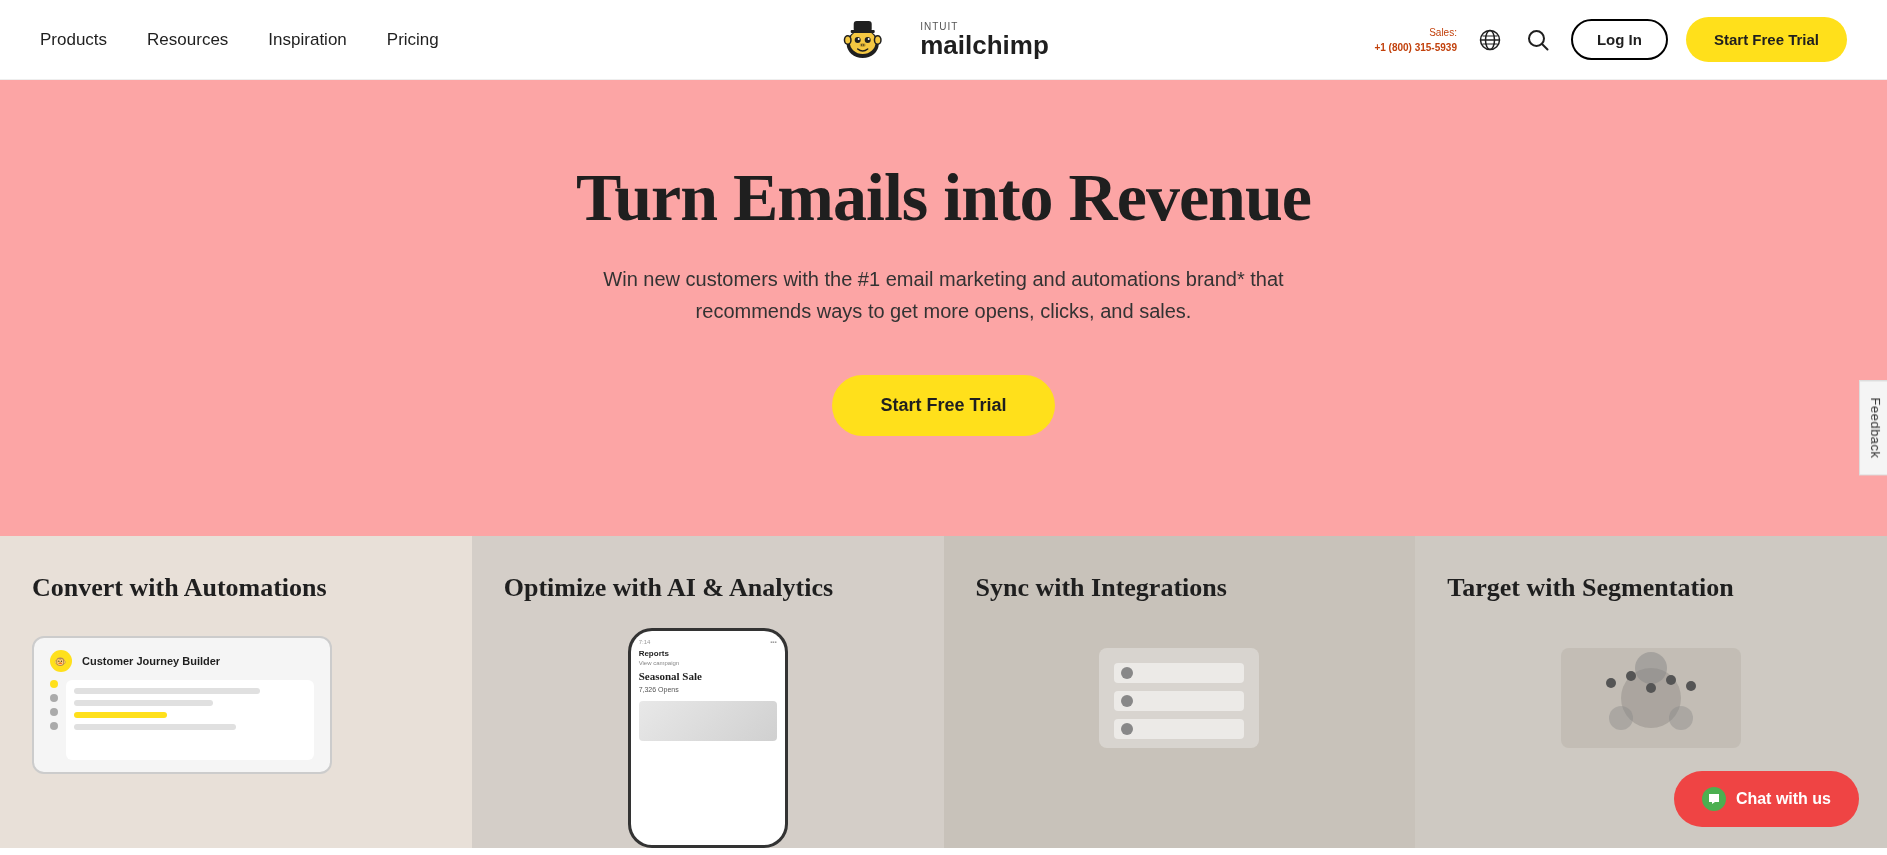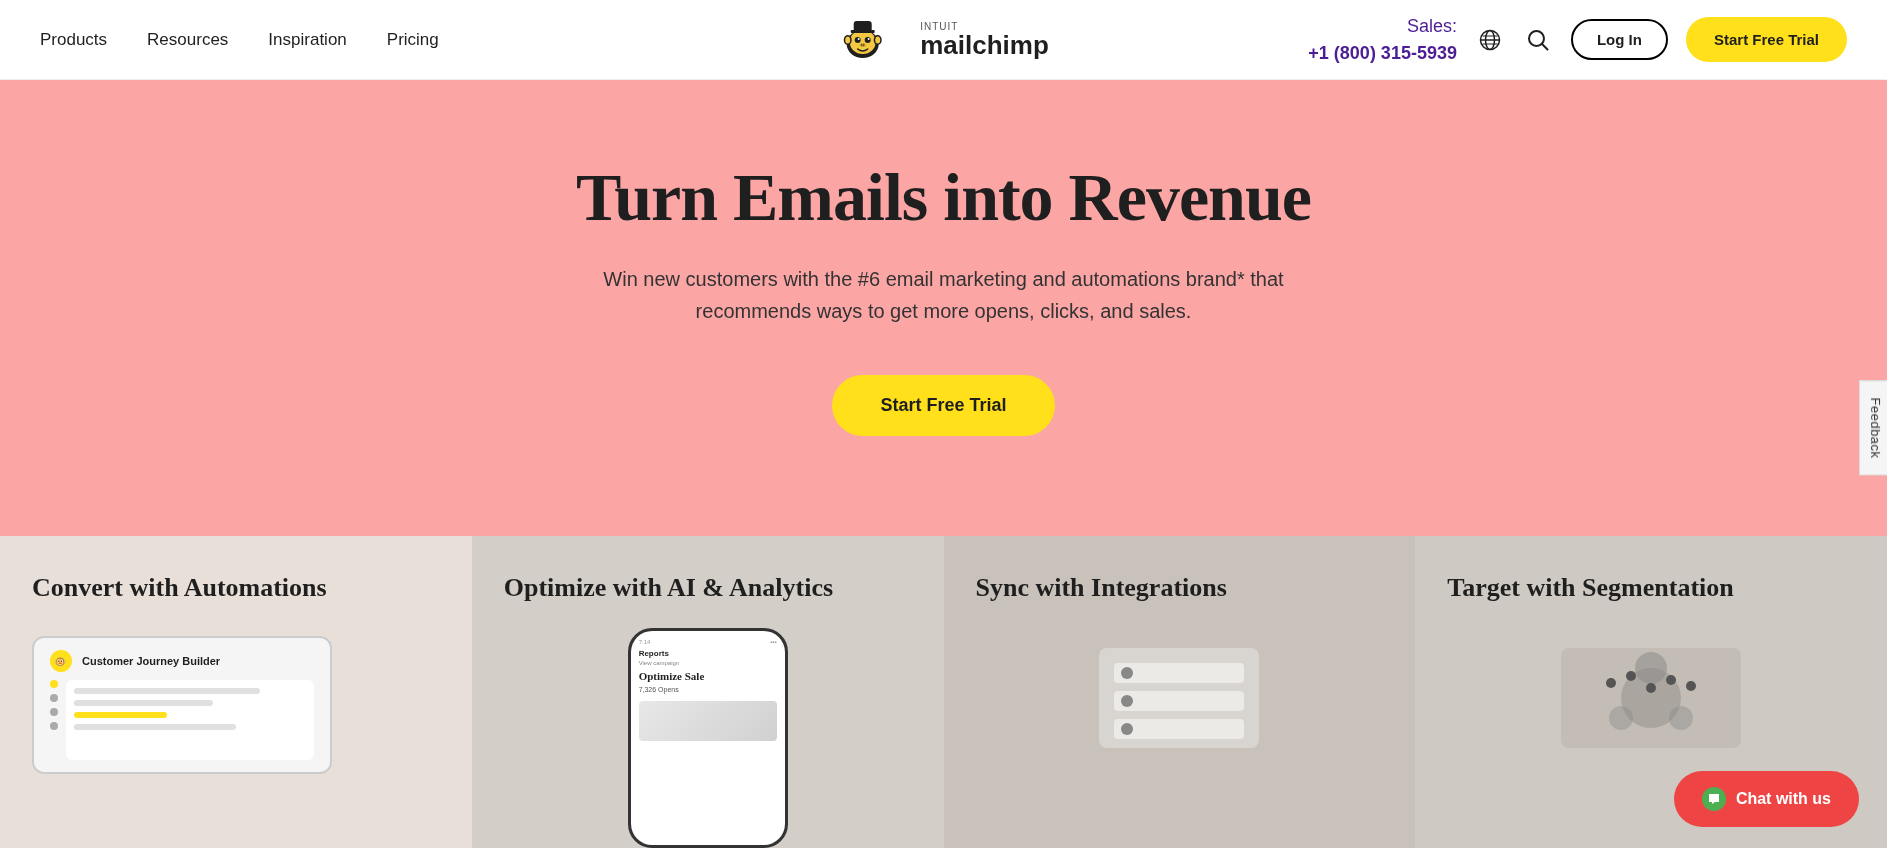--- a/index.html
+++ b/index.html
@@ -61,22 +61,22 @@
       color: #1f1f1f;
     }
     .nav-right {
       display: flex;
       align-items: center;
       gap: 18px;
     }
     .sales-info {
       text-align: right;
       font-family: 'Helvetica Neue', Arial, sans-serif;
-      font-size: 18px;
-      color: #4c1d95;
+      font-size: 10px;
+      color: #c2410c;
       line-height: 1.5;
     }
     .sales-label { font-weight: 400; }
     .sales-number { font-weight: 600; }
     .icon-btn {
       background: none;
       border: none;
       cursor: pointer;
       font-size: 20px;
       color: #1f1f1f;
@@ -376,21 +376,21 @@
         <line x1="15" y1="15" x2="20.5" y2="20.5" stroke="#1f1f1f" stroke-width="2" stroke-linecap="round"></line>
       </svg>
     </button>
     <button class="login-btn">Log In</button>
     <button class="trial-btn-nav">Start Free Trial</button>
   </div>
 </nav>
 
 <section class="hero">
   <h1 class="hero-title">Turn Emails into Revenue</h1>
-  <p class="hero-subtitle">Win new customers with the #6 email marketing and automations brand* that recommends ways to get more opens, clicks, and sales.</p>
+  <p class="hero-subtitle">Win new customers with the #1 email marketing and automations brand* that recommends ways to get more opens, clicks, and sales.</p>
   <button class="trial-btn-hero">Start Free Trial</button>
 </section>
 
 <section class="features">
 
   <div class="feature-card" style="background:#e8e0d8;">
     <div class="feature-title">Convert with Automations</div>
     <div class="feature-image-area">
       <div class="tablet-mockup">
         <div class="tablet-row">
@@ -421,21 +421,21 @@
       <div class="phone-mockup">
         <div class="phone-screen">
           <div class="phone-top-bar">
             <span>7:14</span>
             <span>▪▪▪</span>
           </div>
           <div class="phone-report-title">Reports</div>
           <div style="display:flex;justify-content:space-between;align-items:center;margin-bottom:4px;">
             <span style="font-size:6px;font-family:Helvetica,sans-serif;color:#888;">View campaign</span>
           </div>
-          <div class="phone-campaign-name">Optimize Sale</div>
+          <div class="phone-campaign-name">Seasonal Sale</div>
           <div class="phone-opens">7,326 Opens</div>
           <div style="margin-top:8px;height:40px;background:linear-gradient(135deg,#e8e8e8 0%,#d0d0d0 100%);border-radius:4px;"></div>
         </div>
       </div>
     </div>
   </div>
 
   <div class="feature-card" style="background:#c8c2ba;">
     <div class="feature-title">Sync with Integrations</div>
     <div style="display:flex;justify-content:center;margin-top:8px;">

